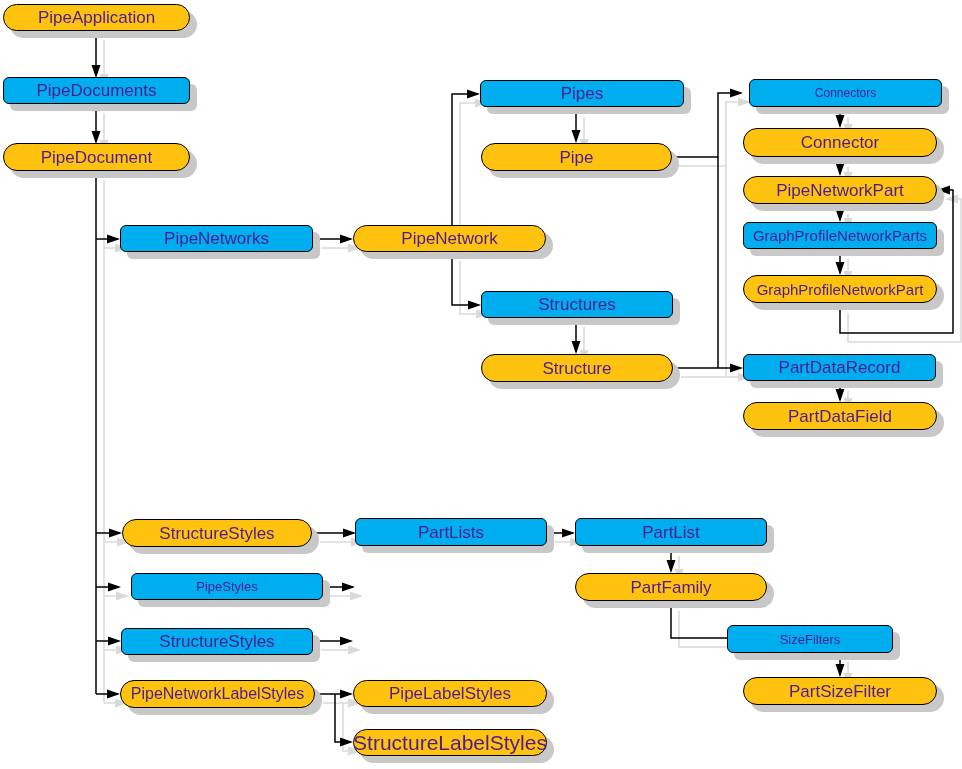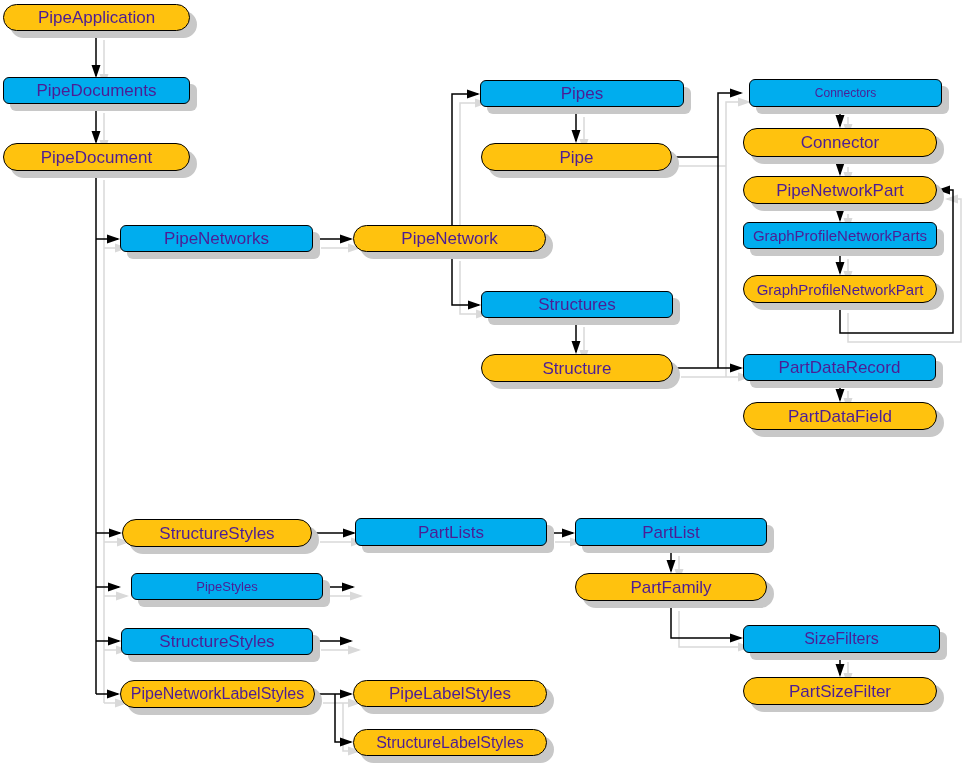--- a/index.html
+++ b/index.html
@@ -221,22 +221,22 @@
     </div>
     <div class="node collection" style="left: 121px; top: 628px; width: 192px; height: 27px; font-size: 17px;">
       <span>StructureStyles</span>
     </div>
     <div class="node object" style="left: 120px; top: 680px; width: 195px; height: 28px; font-size: 16px;">
       <span>PipeNetworkLabelStyles</span>
     </div>
     <div class="node object" style="left: 353px; top: 680px; width: 194px; height: 27px; font-size: 17px;">
       <span>PipeLabelStyles</span>
     </div>
-    <div class="node object" style="left: 353px; top: 729px; width: 194px; height: 27px; font-size: 16px;">
+    <div class="node object" style="left: 353px; top: 729px; width: 194px; height: 27px; font-size: 21px;">
       <span>StructureLabelStyles</span>
     </div>
-    <div class="node collection" style="left: 743px; top: 625px; width: 197px; height: 28px; font-size: 16px;">
+    <div class="node collection" style="left: 727px; top: 625px; width: 166px; height: 28px; font-size: 13px;">
       <span>SizeFilters</span>
     </div>
     <div class="node object" style="left: 743px; top: 677px; width: 194px; height: 28px; font-size: 17px;">
       <span>PartSizeFilter</span>
     </div>
   </div>
 
 </body></html>

